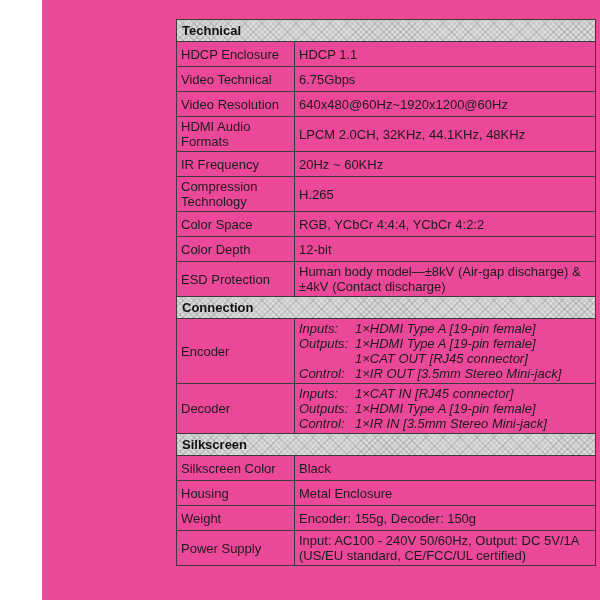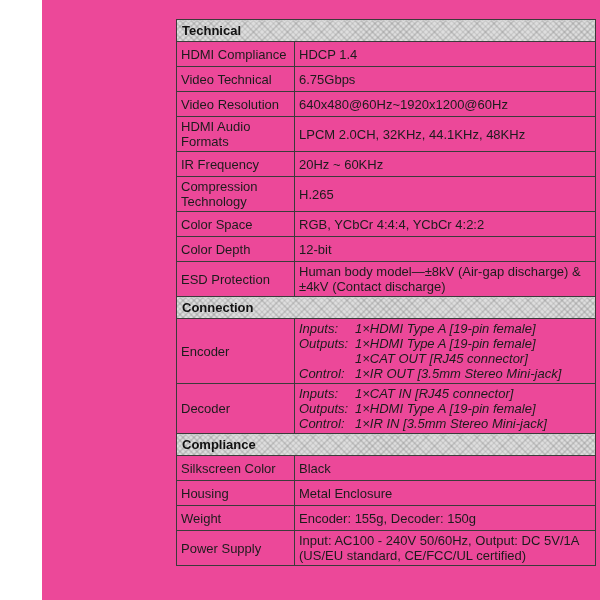--- a/index.html
+++ b/index.html
@@ -62,22 +62,22 @@
   <table class="spec-table">
     <colgroup>
       <col class="col-label">
       <col class="col-value">
     </colgroup>
     <tbody id="spec-body">
         <tr>
           <td colspan="2" class="section-header">Technical</td>
         </tr>
         <tr class="data-row">
-          <td class="label-cell">HDMI Compliance</td>
-          <td class="value-cell">HDCP 1.4</td>
+          <td class="label-cell">HDCP Enclosure</td>
+          <td class="value-cell">HDCP 1.1</td>
         </tr>
         <tr class="data-row">
           <td class="label-cell">Video Technical</td>
           <td class="value-cell">6.75Gbps</td>
         </tr>
         <tr class="data-row">
           <td class="label-cell">Video Resolution</td>
           <td class="value-cell">640x480@60Hz~1920x1200@60Hz</td>
         </tr>
         <tr class="data-row">
@@ -118,21 +118,21 @@
         </tr>
         <tr class="data-row">
           <td class="label-cell">Decoder</td>
           <td class="value-cell">
             <div class="io-line"><span class="io-prefix">Inputs:</span><span class="io-text">1×CAT IN [RJ45 connector]</span></div>
             <div class="io-line"><span class="io-prefix">Outputs:</span><span class="io-text">1×HDMI Type A [19-pin female]</span></div>
             <div class="io-line"><span class="io-prefix">Control:</span><span class="io-text">1×IR IN [3.5mm Stereo Mini-jack]</span></div>
           </td>
         </tr>
         <tr>
-          <td colspan="2" class="section-header">Compliance</td>
+          <td colspan="2" class="section-header">Silkscreen</td>
         </tr>
         <tr class="data-row">
           <td class="label-cell">Silkscreen Color</td>
           <td class="value-cell">Black</td>
         </tr>
         <tr class="data-row">
           <td class="label-cell">Housing</td>
           <td class="value-cell">Metal Enclosure</td>
         </tr>
         <tr class="data-row">

